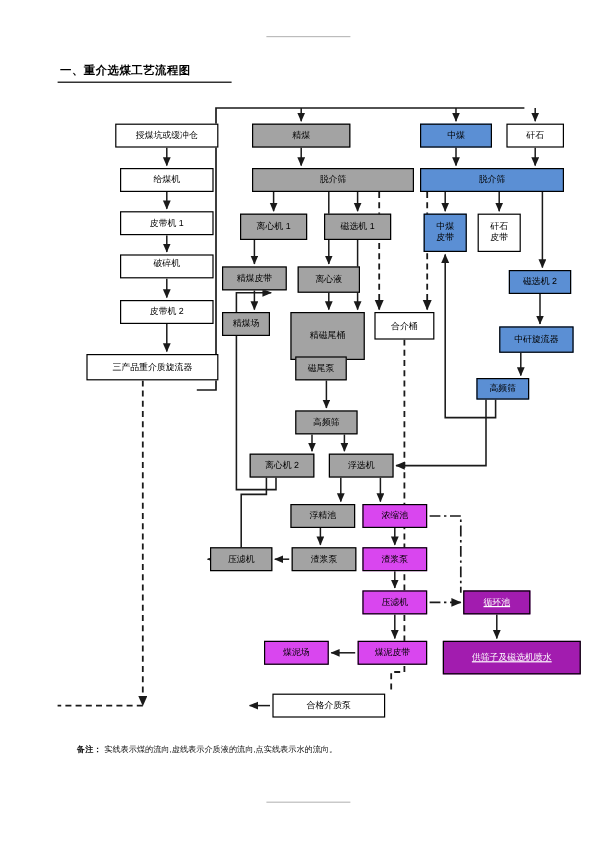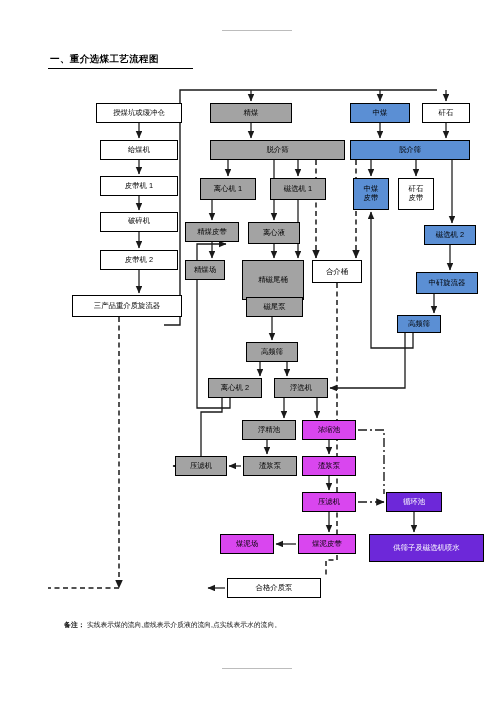--- a/index.html
+++ b/index.html
@@ -30,21 +30,21 @@
     text-align:center;line-height:1.05;
     font-size:7.4px;color:#000;
     border:1px solid #000;
     padding:0 1px;
     overflow:hidden;
   }
   .node.tan{background:#a3a3a3;border-color:#000;}
   .node.white{background:#ffffff;border-color:#000;}
   .node.blue{background:#5b8fd4;border-color:#000;color:#000;}
   .node.pink{background:#d946ef;border-color:#000;}
-  .node.green{background:#6d28d9;border-color:#000;color:#ffffff;}
+  .node.green{background:#a21caf;border-color:#000;color:#ffffff;text-decoration:underline;}
   .node.two{line-height:1.15;}
   svg{position:absolute;left:0;top:0;overflow:visible;}
 </style>
 </head>
 <body>
 
 <div id="canvas">
 
   <div class="hdr-line" style="left:210px;top:30px;width:70px;"></div>
 
@@ -136,21 +136,21 @@
       <div class="node white" style="left: 88px; top: 250px; width: 78px; height: 20px;">皮带机 2</div>
       <div class="node white" style="left: 60px; top: 295px; width: 110px; height: 22px;">三产品重介质旋流器</div>
       <div class="node tan" style="left: 198px; top: 103px; width: 82px; height: 20px;">精煤</div>
       <div class="node tan" style="left: 198px; top: 140px; width: 135px; height: 20px;">脱介筛</div>
       <div class="node tan" style="left: 188px; top: 178px; width: 56px; height: 22px;">离心机 1</div>
       <div class="node tan" style="left: 258px; top: 178px; width: 56px; height: 22px;">磁选机 1</div>
       <div class="node tan" style="left: 173px; top: 222px; width: 54px; height: 20px;">精煤皮带</div>
       <div class="node tan" style="left: 236px; top: 222px; width: 52px; height: 22px;">离心液</div>
       <div class="node tan" style="left: 173px; top: 260px; width: 40px; height: 20px;">精煤场</div>
       <div class="node tan" style="left: 230px; top: 260px; width: 62px; height: 40px;">精磁尾桶</div>
-      <div class="node tan" style="left: 234px; top: 297px; width: 57px; height: 20px;">磁尾泵</div>
+      <div class="node tan" style="left: 234px; top: 297px; width: 43px; height: 20px;">磁尾泵</div>
       <div class="node tan" style="left: 234px; top: 342px; width: 52px; height: 20px;">高频筛</div>
       <div class="node tan" style="left: 196px; top: 378px; width: 54px; height: 20px;">离心机 2</div>
       <div class="node tan" style="left: 262px; top: 378px; width: 54px; height: 20px;">浮选机</div>
       <div class="node tan" style="left: 230px; top: 420px; width: 54px; height: 20px;">浮精池</div>
       <div class="node tan" style="left: 163px; top: 456px; width: 52px; height: 20px;">压滤机</div>
       <div class="node tan" style="left: 231px; top: 456px; width: 54px; height: 20px;">渣浆泵</div>
       <div class="node white" style="left: 300px; top: 260px; width: 50px; height: 23px;">合介桶</div>
       <div class="node blue" style="left: 338px; top: 103px; width: 60px; height: 20px;">中煤</div>
       <div class="node white" style="left: 410px; top: 103px; width: 48px; height: 20px;">矸石</div>
       <div class="node blue" style="left: 338px; top: 140px; width: 120px; height: 20px;">脱介筛</div>

